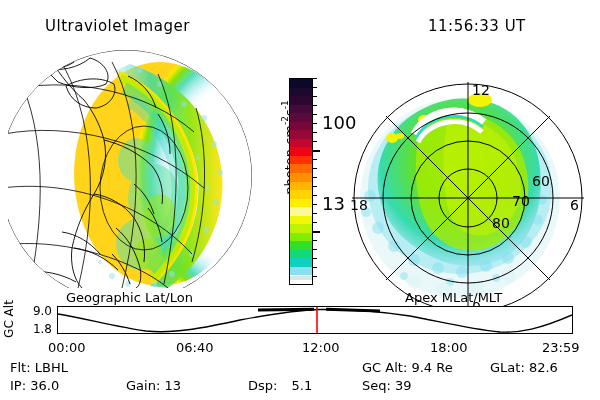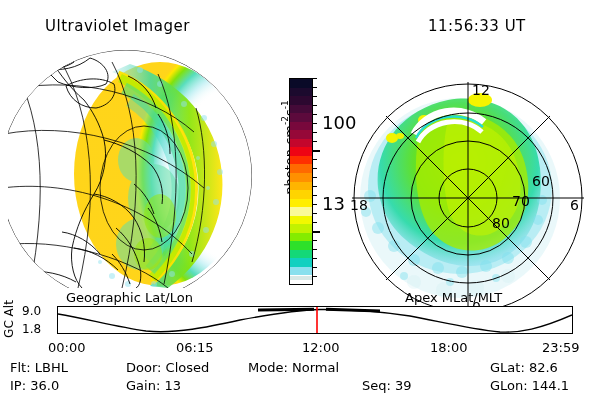--- a/index.html
+++ b/index.html
@@ -94,20 +94,21 @@
     width: 52px;
     font-size: 12px;
     text-align: center;
     transform: rotate(-90deg);
     white-space: nowrap;
   }
   .orbit-ytick {
     position: absolute;
     left: 22px;
     font-size: 12px;
+    text-align: right;
     width: 30px;
     white-space: nowrap;
   }
   #orbit-y-top { top: 4px; }
   #orbit-y-bot { top: 22px; }
 
   
   #time-axis { left: 0; top: 340px; width: 600px; height: 18px; margin-left: 12px; }
   #time-axis .t {
     position: absolute;
@@ -406,54 +407,50 @@
       <path d="M 200 3 L 256 2.2" stroke="#000" stroke-width="3" fill="none"></path>
       <path d="M 268 2.2 L 322 4" stroke="#000" stroke-width="3" fill="none"></path>
 
       <line x1="259" y1="0" x2="259" y2="26" stroke="#ff0000" stroke-width="1.6"></line>
     </svg>
   </div>
 </div>
 
 <div id="time-axis" class="abs">
   <span class="t" style="left:36px">00:00</span>
-  <span class="t" style="left:164px">06:15</span>
+  <span class="t" style="left:164px">06:40</span>
   <span class="t" style="left:290px">12:00</span>
   <span class="t" style="left:418px">18:00</span>
   <span class="t" style="left:530px">23:59</span>
 </div>
 
 <div id="status-block" class="abs">
 
   <span class="status-cell" style="left:10px;top:0">
     <span class="sk">Flt:</span>
     <span class="sv">LBHL</span>
   </span>
-  <span class="status-cell" style="left:126px;top:0">
-    <span class="sk">Door:</span>
-    <span class="sv">Closed</span>
-  </span>
-  <span class="status-cell" style="left:248px;top:0">
-    <span class="sk">Mode:</span>
-    <span class="sv">Normal</span>
+  <span class="status-cell" style="left:362px;top:0">
+    <span class="sk">GC Alt:</span>
+    <span class="sv">9.4 Re</span>
   </span>
   <span class="status-cell" style="left:490px;top:0">
     <span class="sk">GLat:</span>
     <span class="sv">82.6</span>
   </span>
 
   <span class="status-cell" style="left:10px;top:18px">
     <span class="sk">IP:</span>
     <span class="sv">36.0</span>
   </span>
   <span class="status-cell" style="left:126px;top:18px">
     <span class="sk">Gain:</span>
     <span class="sv">13</span>
   </span>
+  <span class="status-cell" style="left:248px;top:18px">
+    <span class="sk">Dsp:</span>
+    <span class="sv" style="margin-left:10px">5.1</span>
+  </span>
   <span class="status-cell" style="left:362px;top:18px">
     <span class="sk">Seq:</span>
     <span class="sv">39</span>
   </span>
-  <span class="status-cell" style="left:490px;top:18px">
-    <span class="sk">GLon:</span>
-    <span class="sv">144.1</span>
-  </span>
 </div>
 
 </body></html>

